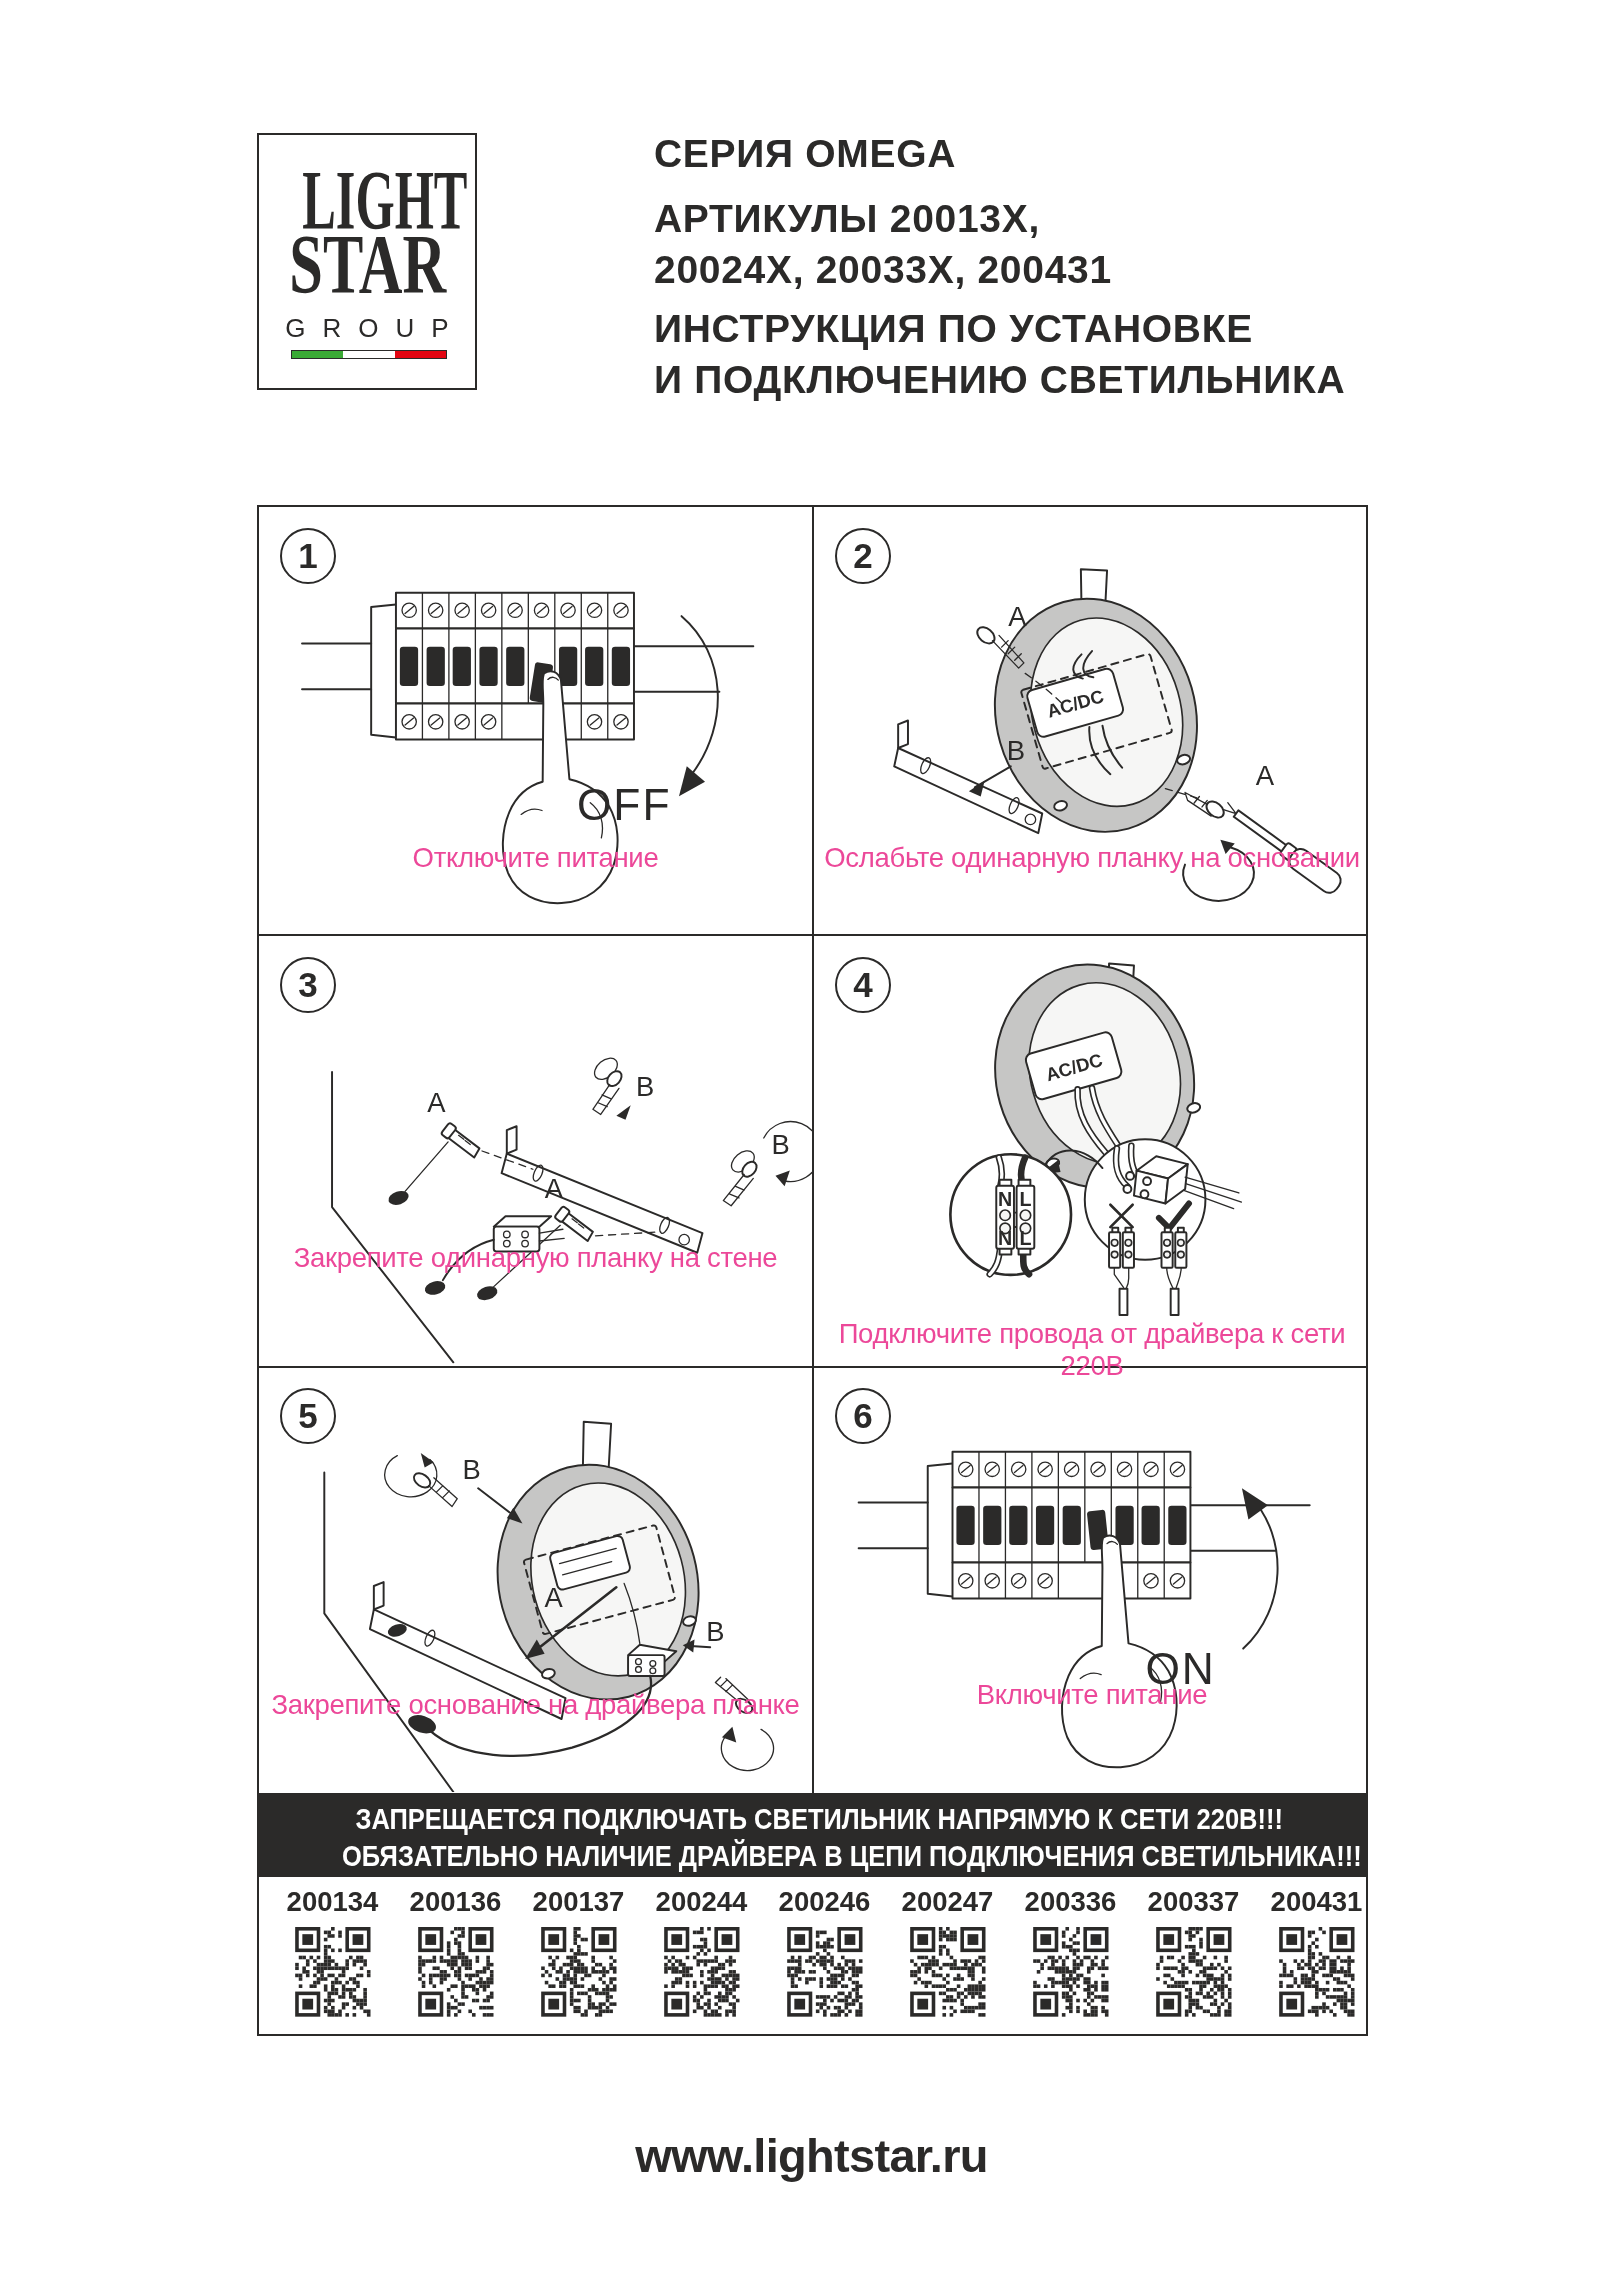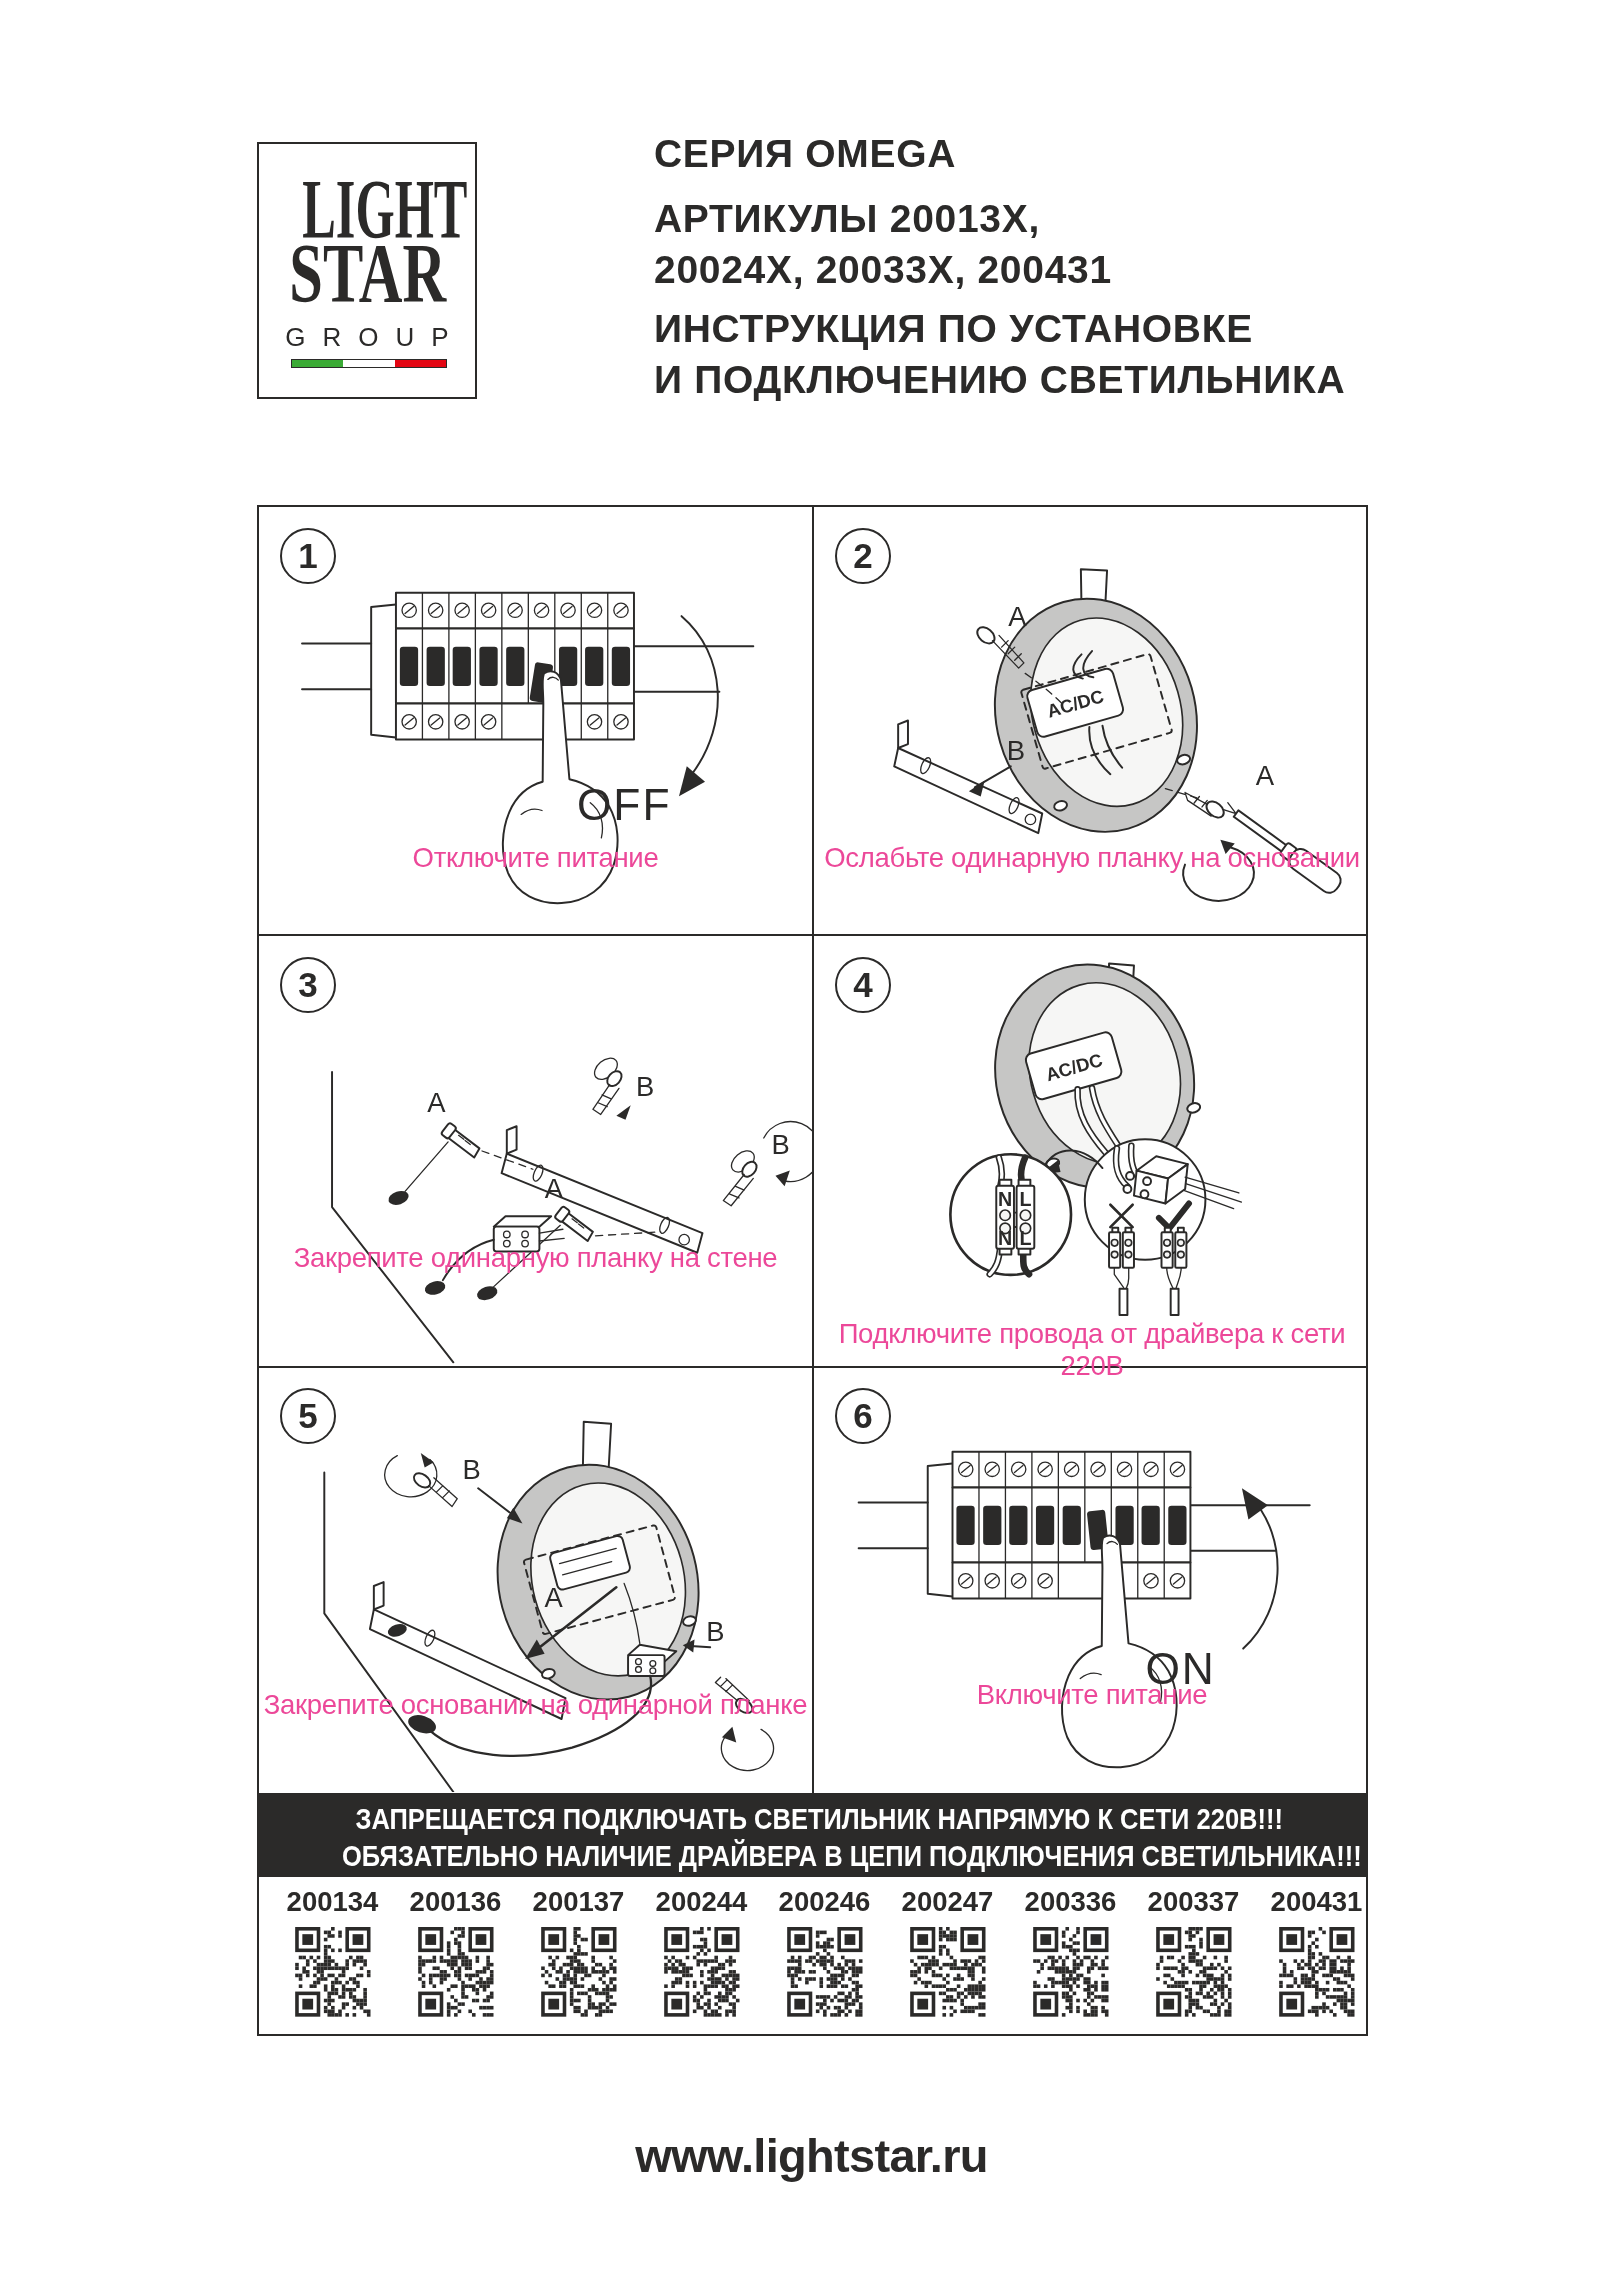--- a/index.html
+++ b/index.html
@@ -1,20 +1,20 @@
 <!DOCTYPE html>
 <html style="font-size:10.5px"><head>
 <meta charset="utf-8">
 <style>
   html,body{margin:0;padding:0;background:#ffffff;}
   body{width:1623px;height:2295px;position:relative;font-family:"Liberation Sans",sans-serif;color:#2b2a29;}
   .abs{position:absolute;}
 
   
-  .logo-box{left:257px;top:142px;width:220px;height:257px;border:2px solid #2b2a29;box-sizing:border-box;}
+  .logo-box{left:257px;top:133px;width:220px;height:257px;border:2px solid #2b2a29;box-sizing:border-box;}
   .logo-line{width:100%;text-align:center;font-family:"Liberation Serif",serif;font-weight:700;line-height:63px;white-space:nowrap;}
   .logo-light{top:34px;font-size:84px;transform:scaleX(.60);transform-origin:center;width:100%;}
   .logo-star{top:98px;font-size:84px;transform:scaleX(.72);transform-origin:center;width:100%;}
   .logo-group{top:178px;width:100%;text-align:center;font-size:26px;font-weight:400;letter-spacing:17px;text-indent:17px;}
   .logo-flag{top:215px;left:32px;width:156px;height:9.2px;border:1.3px solid #2b2a29;box-sizing:border-box;display:flex;}
   .logo-flag span{flex:1;height:100%;}
 
   
   .title-block{left:654px;top:128px;width:713px;text-align:left;font-weight:700;font-size:39px;line-height:51px;letter-spacing:0.7px;white-space:nowrap;}
   .title-block .t2a{margin-top:14.4px;}
@@ -388,21 +388,21 @@
       </g>
       <text class="lbl" x="700" y="420" text-anchor="middle">B</text>
       <path class="ln" d="M692,430 L662,428"></path>
         <polygon class="fb" points="650,427 668,418 666,438"></polygon>
       <path class="ln" style="stroke-width:3.5" d="M600,474 C610,520 560,560 480,584 C400,606 310,600 262,558"></path>
       <ellipse class="fb" cx="250" cy="548" rx="22" ry="13" transform="rotate(18 250 548)"></ellipse>
     </svg>
     <div class="stepnum">
         <span>5</span>
       </div>
-    <div class="caption" style="top:322px">Закрепите основании на одинарной планке</div>
+    <div class="caption" style="top:322px">Закрепите основание на драйвера планке</div>
   </div>
 
   <div class="abs panel" style="left:555px;top:860px;width:556px;height:425px">
     <svg class="illu" viewBox="0 0 848 652">
       <path class="ln" d="M66,208 H172 M66,278 H172"></path>
       <path class="ln" d="M575,212 H758 M575,282 H706"></path>
       <path class="ln" d="M210,148 L172,152 L172,348 L210,352"></path>
       <rect class="fw" x="210" y="130" width="365" height="55"></rect>
       <g class="ln2">
         <path d="M250.6,130V185 M291.2,130V185 M331.8,130V185 M372.4,130V185 M413,130V185 M453.6,130V185 M494.2,130V185 M534.8,130V185"></path>

